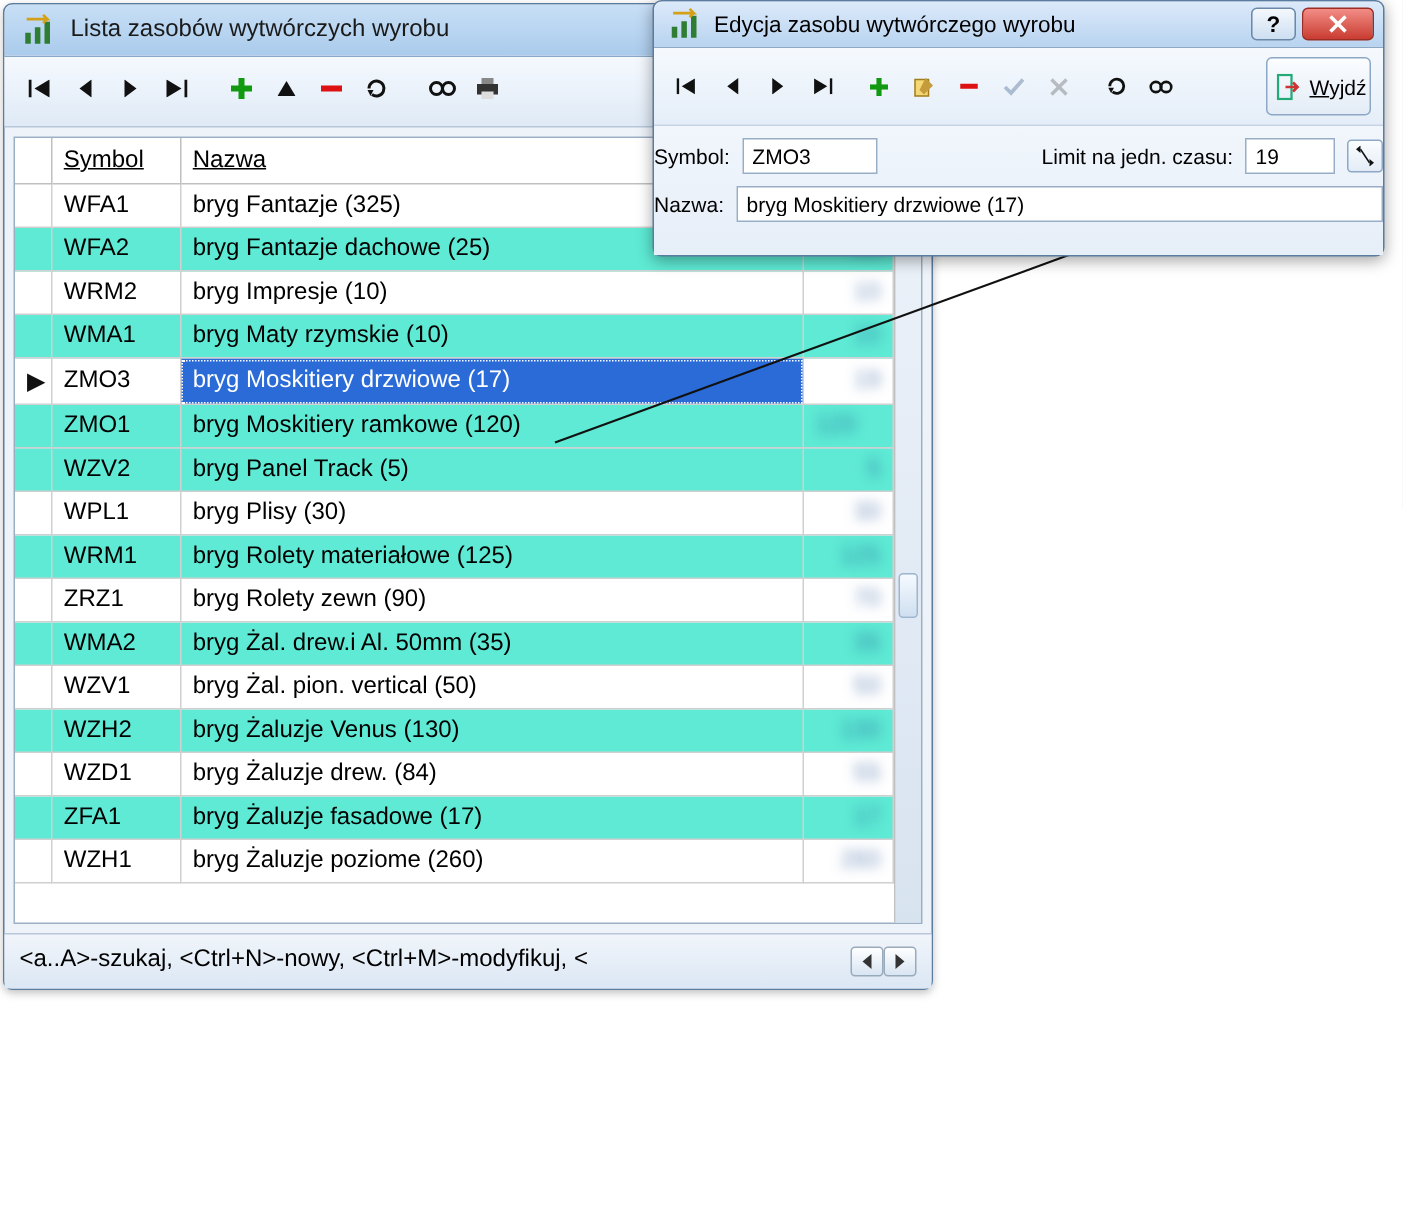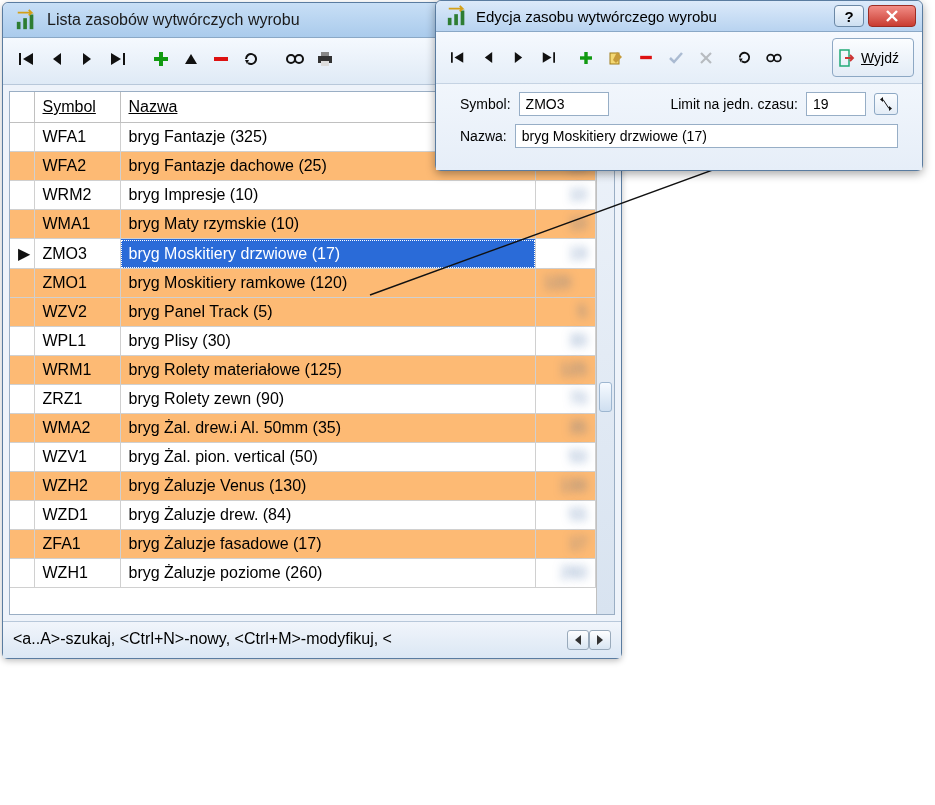--- a/index.html
+++ b/index.html
@@ -77,21 +77,21 @@
   }
   table.grid td {
     padding: 5px 8px;
     border-bottom: 1px solid #d0d0d0;
     border-right: 1px solid #d0d0d0;
     font-size: 16px;
   }
   .col-marker { width: 24px; }
   .col-symbol { width: 86px; }
   .col-num { width: 60px; text-align: right; }
-  tr.alt td { background: #fdba74; }
+  tr.alt td { background: #5eead4; }
   tr.selected td.col-name-cell {
     background: #2a6bd8;
     color: #fff;
     outline: 1px dotted #fff;
     outline-offset: -2px;
   }
   td.blur {
     color: transparent;
     text-shadow: 0 0 8px rgba(30,80,150,.6);
   }
@@ -172,31 +172,31 @@
     display: flex;
     align-items: center;
     gap: 2px;
     padding: 6px 8px;
     background: linear-gradient(#f5f9fe, #e5eef8);
     border-bottom: 1px solid #c5d3e3;
   }
   .exit-btn {
     margin-left: auto;
     height: 39px;
-    padding: 0 14px 0 6px;
+    padding: 0 2px 0 6px;
     border: 1px solid #8da8c4;
     border-radius: 4px;
     background: linear-gradient(#fbfdff,#e3ecf6);
     display: inline-flex; align-items: center; gap: 6px;
     cursor: pointer;
     font-size: 14px;
   }
   .exit-btn .u { text-decoration: underline; }
   .edit-body {
-    padding: 8px 24px 14px;
+    padding: 8px 0 14px;
     background: linear-gradient(#f1f6fc,#e6eef8);
   }
   .form-row {
     display: flex;
     align-items: center;
     gap: 8px;
     margin-bottom: 8px;
     font-size: 14px;
   }
   .form-row label { white-space: nowrap; }

